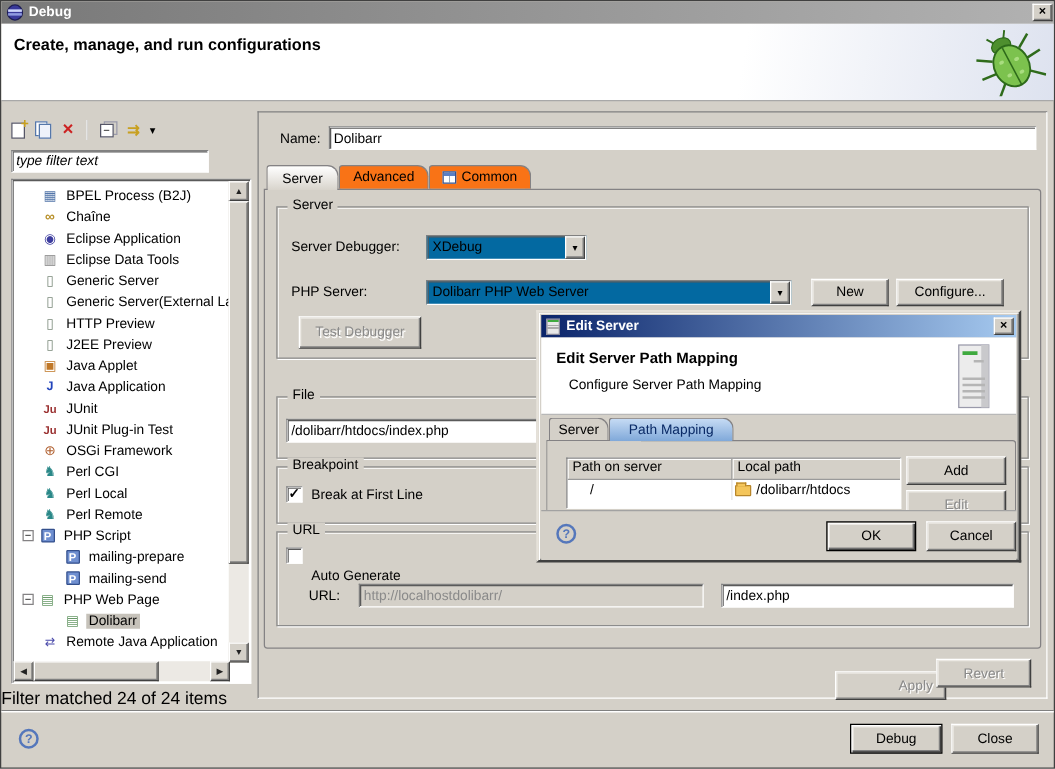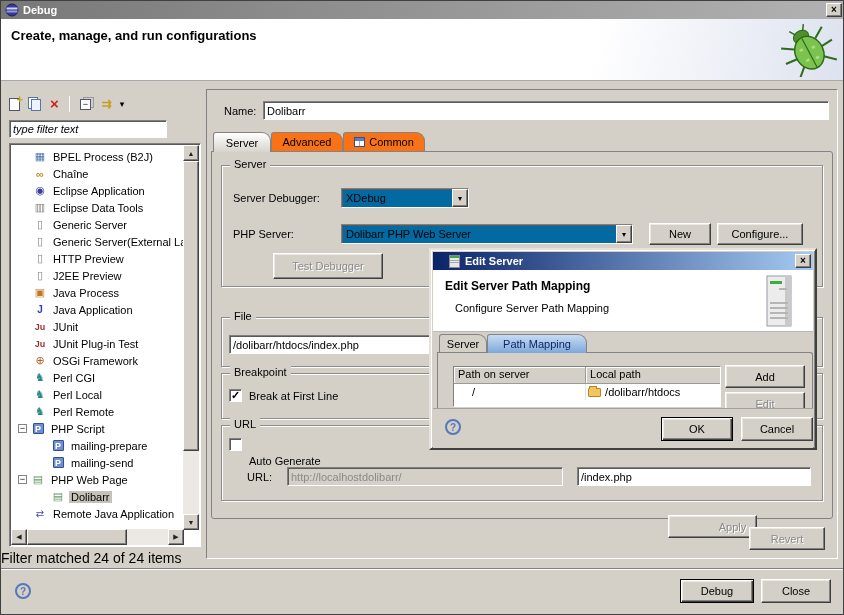--- a/index.html
+++ b/index.html
@@ -112,21 +112,21 @@
   .tab.active{background:linear-gradient(#ffffff,#d8d4cc);z-index:3;}
   .tabcontent{left:210px;top:150px;width:622px;height:368px;border:1px solid #848284;border-radius:0 3px 3px 3px;}
   .table-icon{width:11px;height:10px;background:linear-gradient(#5b7fc4 0 3px,#fff 3px);border:1px solid #33508e;display:inline-block;
     background-image:linear-gradient(#5b7fc4 0 3px,transparent 3px),linear-gradient(to right,transparent 0 4px,#9ab 4px 5px,transparent 5px);background-color:#fff;}
   .lbl{position:absolute;white-space:nowrap;}
 
   
   .dialog{left:428px;top:247px;width:388px;height:202px;background:#d4d0c8;z-index:50;
     border:2px solid;border-color:#e6e2da #404040 #404040 #e6e2da;box-shadow:inset 1px 1px 0 #fff,inset -1px -1px 0 #808080;}
   .dlg-titlebar{position:absolute;left:2px;top:2px;width:380px;height:18px;
-    background:linear-gradient(to right,#0a246a,#a6caf0);display:flex;align-items:center;gap:5px;padding-left:16px;}
+    background:linear-gradient(to right,#0a246a,#a6caf0);display:flex;align-items:center;gap:5px;padding-left:4px;}
   .dlg-titlebar .ttl{color:#fff;font-weight:bold;font-size:11px;}
   .dlg-header{position:absolute;left:2px;top:20px;width:380px;height:62px;background:#fff;border-bottom:1px solid #b8b8b8;}
   .dlg-heading{position:absolute;left:12px;top:9px;font-size:12px;font-weight:bold;}
   .dlg-subheading{position:absolute;left:22px;top:32px;font-size:11px;}
   .mini-server{width:11px;height:13px;background:#e8e8e8;border:1px solid #889;
     background-image:linear-gradient(#3faa3f 0 2px,transparent 2px 4px,#aaa 4px 5px,transparent 5px 6px,#aaa 6px 7px,transparent 7px);}
   .dtab{position:absolute;top:84px;height:19px;border:1px solid #848284;border-bottom:none;
     border-radius:3px 9px 0 0;display:flex;align-items:center;justify-content:center;padding:0 10px;}
   .dtab.active{background:linear-gradient(#c6dbf4,#7fa8d9);color:#0a2a66;z-index:3;}
   .dtab.inactive{background:#d4d0c8;height:18px;}
@@ -230,21 +230,21 @@
       <div class="trow d0">
           <span class="ticon i-server">▯</span>
           <span class="tlabel">HTTP Preview</span>
         </div>
       <div class="trow d0">
           <span class="ticon i-server">▯</span>
           <span class="tlabel">J2EE Preview</span>
         </div>
       <div class="trow d0">
           <span class="ticon i-applet">▣</span>
-          <span class="tlabel">Java Process</span>
+          <span class="tlabel">Java Applet</span>
         </div>
       <div class="trow d0">
           <span class="ticon i-java">J</span>
           <span class="tlabel">Java Application</span>
         </div>
       <div class="trow d0">
           <span class="ticon i-junit">Ju</span>
           <span class="tlabel">JUnit</span>
         </div>
       <div class="trow d0">
@@ -355,21 +355,21 @@
     <span class="combo-btn">
         <span>▾</span>
       </span>
   </div>
   <div class="abs btn" style="left:648px;top:222px;width:62px;height:22px;">
       <span>New</span>
     </div>
   <div class="abs btn" style="left:716px;top:222px;width:86px;height:22px;">
       <span>Configure...</span>
     </div>
-  <div class="abs btn disabled" style="left:238px;top:252px;width:110px;height:26px;margin-left:34px;">
+  <div class="abs btn disabled" style="left:238px;top:252px;width:98px;height:26px;">
       <span>Test Debugger</span>
     </div>
 
   <div class="abs group" style="left:220px;top:316px;width:602px;height:50px;">
     <span class="glabel">File</span>
   </div>
   <input class="abs field" style="left: 228px; top: 334px; width: 586px; height: 19px;" value="/dolibarr/htdocs/index.php">
 
   <div class="abs group" style="left:220px;top:372px;width:602px;height:46px;">
     <span class="glabel">Breakpoint</span>
@@ -381,21 +381,21 @@
 
   <div class="abs group" style="left:220px;top:424px;width:602px;height:76px;">
     <span class="glabel">URL</span>
   </div>
   <span class="abs cb" style="left:228px;top:437px;"></span>
   <span class="abs lbl" style="left:248px;top:454px;">Auto Generate</span>
   <span class="abs lbl" style="left:246px;top:470px;">URL:</span>
   <input class="abs field disabled" style="left: 286px; top: 466px; width: 276px; height: 19px;" value="http://localhostdolibarr/">
   <input class="abs field" style="left: 576px; top: 466px; width: 234px; height: 19px;" value="/index.php">
 
-  <div class="abs btn disabled" style="left:667px;top:514px;width:89px;height:23px;padding-left:40px;">
+  <div class="abs btn disabled" style="left:667px;top:536px;width:89px;height:23px;padding-left:40px;">
       <span>Apply</span>
     </div>
   <div class="abs btn disabled" style="left:748px;top:526px;width:76px;height:23px;">
       <span>Revert</span>
     </div>
 
   <div class="abs footer-sep"></div>
   <div class="abs help-circle" style="left:14px;top:582px;">
       <span>?</span>
     </div>

